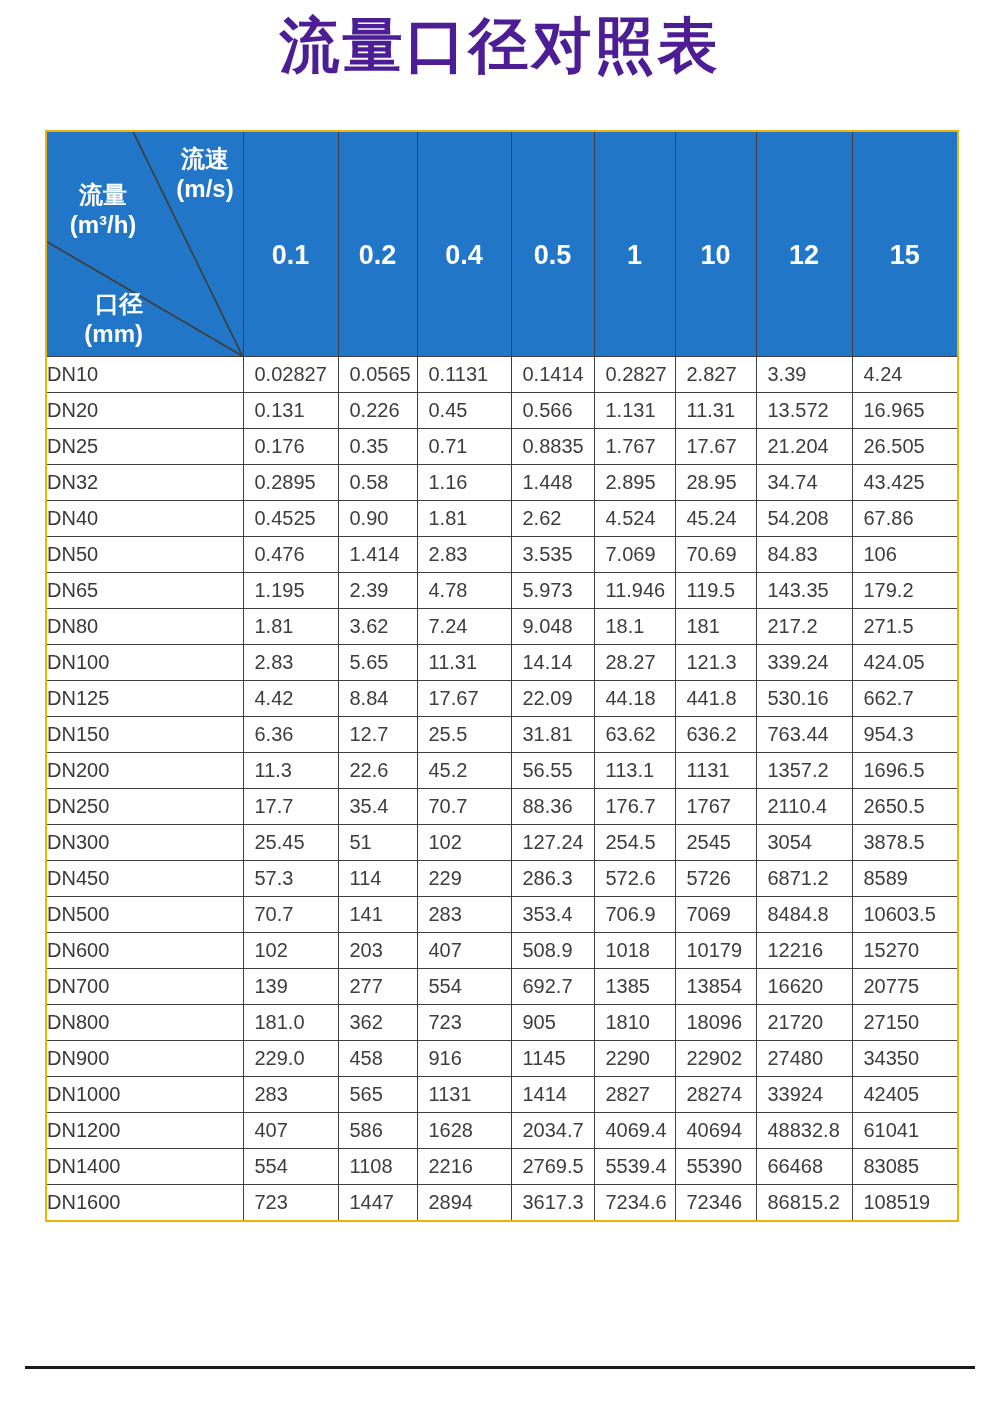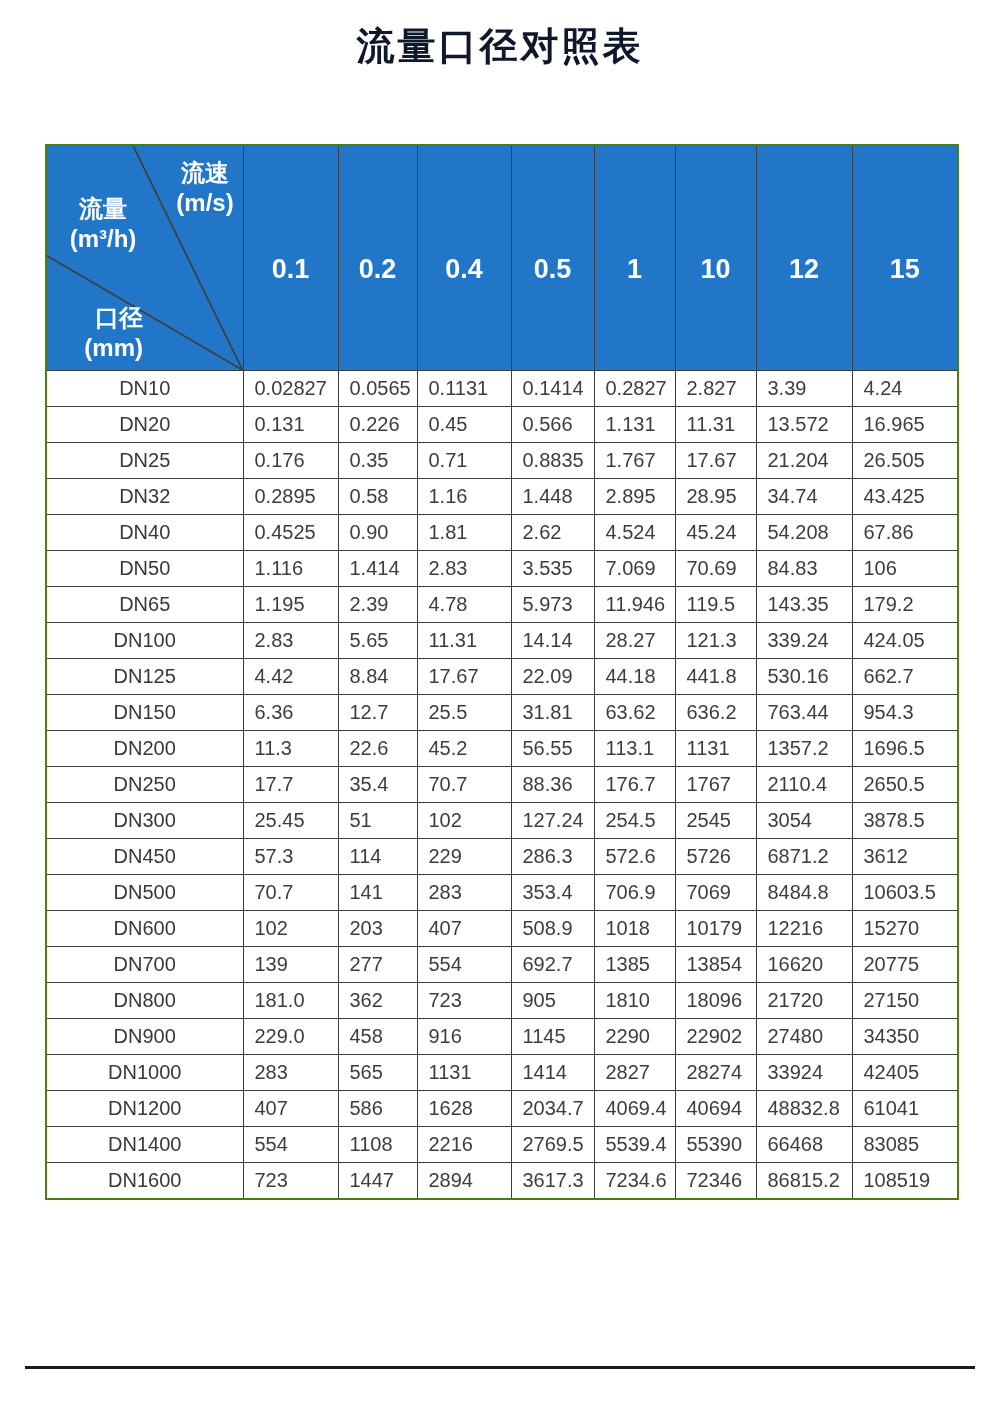--- a/index.html
+++ b/index.html
@@ -14,33 +14,33 @@
     height: 1402px;
     background: #ffffff;
     overflow: hidden;
   }
   .page-title {
     position: absolute;
     top: 16px;
     left: 0;
     width: 100%;
     text-align: center;
-    font-size: 38px;
+    font-size: 60px;
     line-height: 60px;
     font-weight: 900;
-    color: #0f172a;
+    color: #4c1d95;
     letter-spacing: 3px;
   }
   .flow-table {
     position: absolute;
     left: 45px;
-    top: 144px;
+    top: 130px;
     border-collapse: collapse;
     table-layout: fixed;
-    border: 2px solid #4d7c0f;
+    border: 2px solid #eab308;
   }
   .flow-table th, .flow-table td {
     border: 1px solid #3e3e3e;
     overflow: hidden;
     white-space: nowrap;
   }
   .flow-table thead th {
     background: var(--header-blue, #2176c8);
     color: #ffffff;
     height: 202px;
@@ -81,21 +81,20 @@
   }
   .flow-table tbody td {
     font-size: 20px;
     color: #3d3d3d;
     text-align: left;
     padding: 0 2px 0 11px;
     vertical-align: middle;
     background: #ffffff;
   }
   .flow-table tbody td.dn {
-    text-align: center;
     padding: 0;
     color: #383838;
   }
   .bottom-rule {
     position: absolute;
     top: 1366px;
     left: 25px;
     width: 950px;
     height: 3px;
     background: #1a1a1a;
@@ -203,41 +202,52 @@
           <td>0.90</td>
           <td>1.81</td>
           <td>2.62</td>
           <td>4.524</td>
           <td>45.24</td>
           <td>54.208</td>
           <td>67.86</td>
         </tr>
         <tr>
           <td class="dn">DN50</td>
-          <td>1.116</td>
+          <td>0.476</td>
           <td>1.414</td>
           <td>2.83</td>
           <td>3.535</td>
           <td>7.069</td>
           <td>70.69</td>
           <td>84.83</td>
           <td>106</td>
         </tr>
         <tr>
           <td class="dn">DN65</td>
           <td>1.195</td>
           <td>2.39</td>
           <td>4.78</td>
           <td>5.973</td>
           <td>11.946</td>
           <td>119.5</td>
           <td>143.35</td>
           <td>179.2</td>
         </tr>
         <tr>
+          <td class="dn">DN80</td>
+          <td>1.81</td>
+          <td>3.62</td>
+          <td>7.24</td>
+          <td>9.048</td>
+          <td>18.1</td>
+          <td>181</td>
+          <td>217.2</td>
+          <td>271.5</td>
+        </tr>
+        <tr>
           <td class="dn">DN100</td>
           <td>2.83</td>
           <td>5.65</td>
           <td>11.31</td>
           <td>14.14</td>
           <td>28.27</td>
           <td>121.3</td>
           <td>339.24</td>
           <td>424.05</td>
         </tr>
@@ -298,21 +308,21 @@
         </tr>
         <tr>
           <td class="dn">DN450</td>
           <td>57.3</td>
           <td>114</td>
           <td>229</td>
           <td>286.3</td>
           <td>572.6</td>
           <td>5726</td>
           <td>6871.2</td>
-          <td>3612</td>
+          <td>8589</td>
         </tr>
         <tr>
           <td class="dn">DN500</td>
           <td>70.7</td>
           <td>141</td>
           <td>283</td>
           <td>353.4</td>
           <td>706.9</td>
           <td>7069</td>
           <td>8484.8</td>

